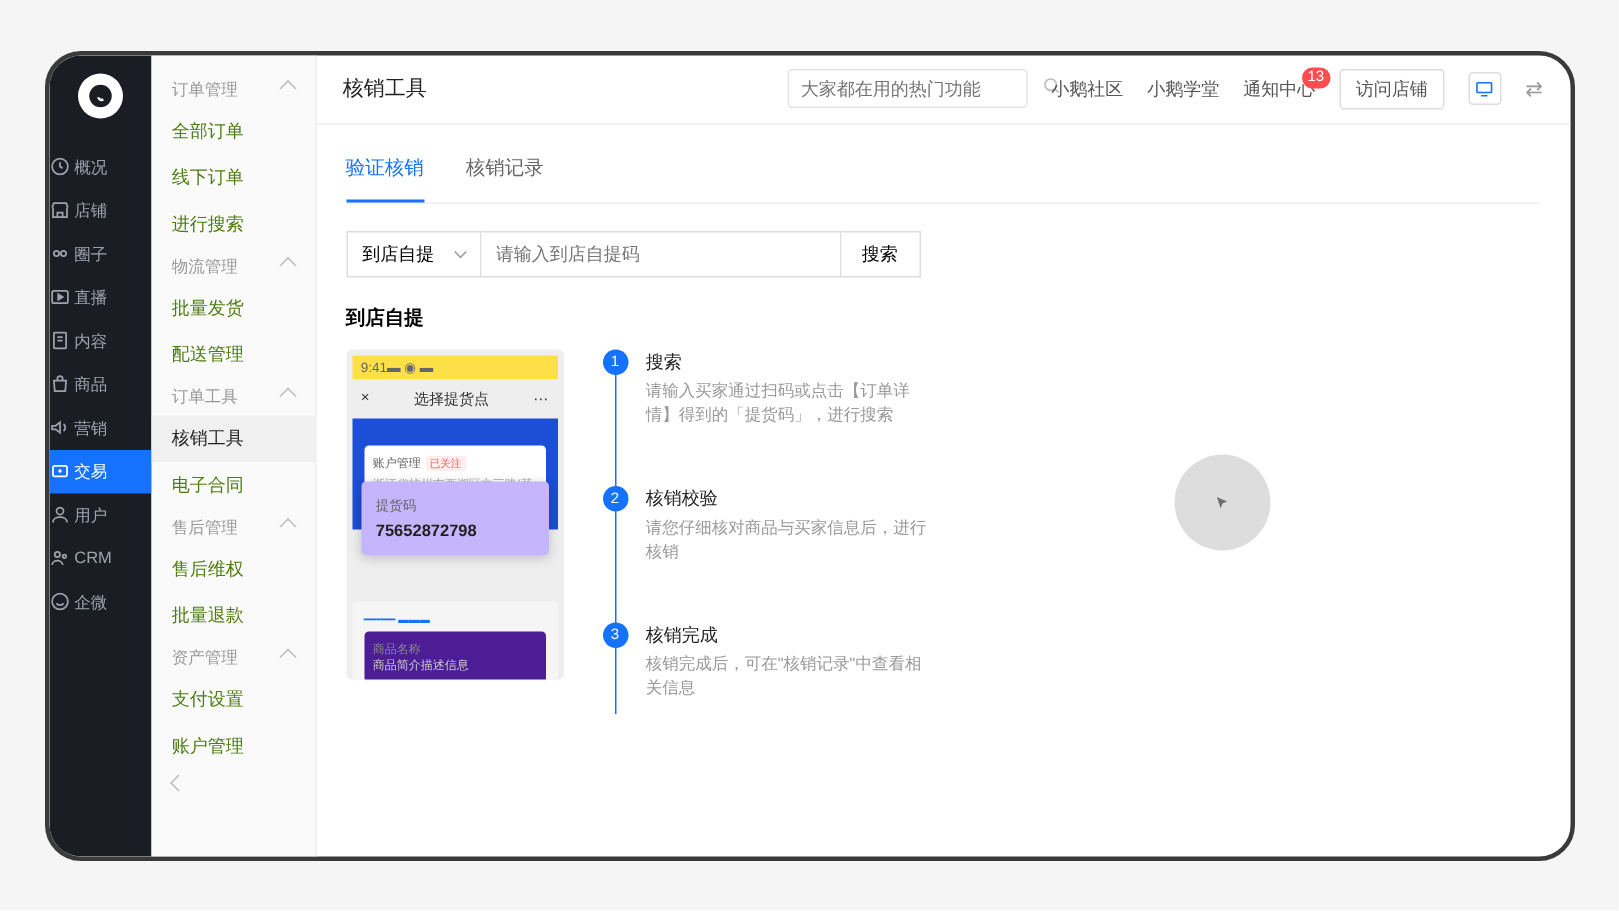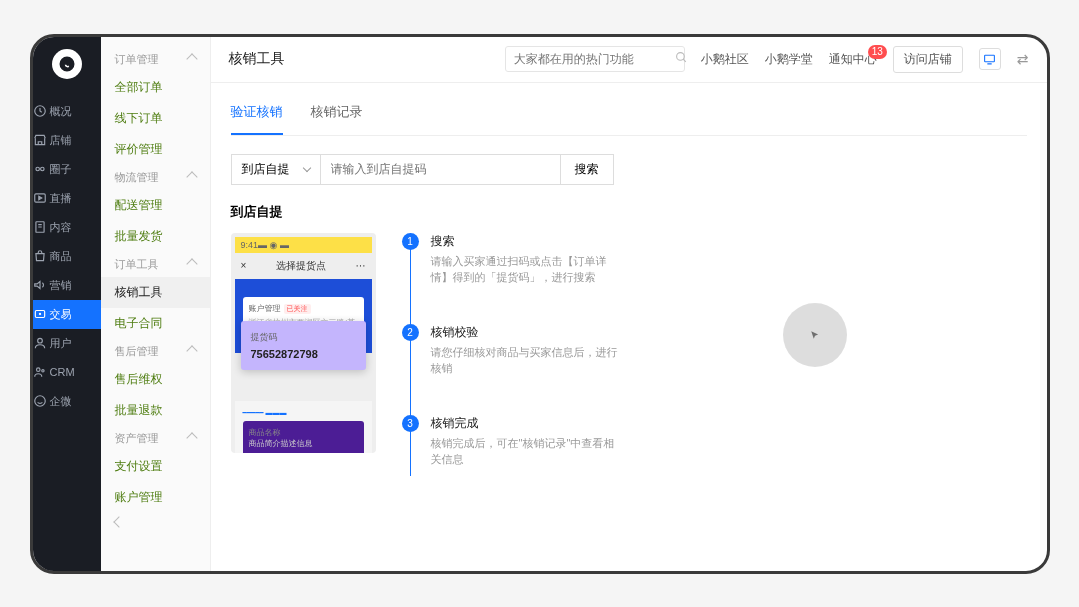--- a/index.html
+++ b/index.html
@@ -13,21 +13,21 @@
 .ds-item .icon{width:15px;height:15px;display:flex;align-items:center;justify-content:center}
 .ds-sep{height:8px}
 .light-sidebar{width:110px;background:#fafafa;border-right:1px solid #eee;padding:10px 0;font-size:12px;color:#333;overflow-y:auto}
 .ls-group{padding:5px 14px;color:#999;font-size:11px;display:flex;justify-content:space-between;align-items:center;cursor:pointer}
 .ls-item{padding:7px 14px;cursor:pointer;color:#4d7c0f}
 .ls-item.active{background:#f0f0f0;color:#222;font-weight:500}
 .chev{width:8px;height:8px;border-right:1px solid #bbb;border-bottom:1px solid #bbb;transform:rotate(-135deg)}
 .main{flex:1;display:flex;flex-direction:column;min-width:0}
 .topbar{height:46px;border-bottom:1px solid #eee;display:flex;align-items:center;padding:0 18px;gap:16px;font-size:12px;color:#555}
 .page-title{font-size:14px;color:#222;margin-right:auto}
-.search-box{display:flex;align-items:center;border:1px solid #e5e5e5;border-radius:3px;padding:4px 8px;color:#bbb;gap:6px;width:180px}
+.search-box{display:flex;align-items:center;border:1px solid #e5e5e5;border-radius:3px;padding:4px 8px;color:#bbb;gap:6px;width:160px}
 .search-box input{border:none;outline:none;font-size:12px;flex:1;color:#333;background:transparent}
 .top-link{cursor:pointer;position:relative}
 .badge{position:absolute;top:-6px;right:-10px;background:#ff4d4f;color:#fff;border-radius:8px;font-size:10px;padding:0 4px;line-height:14px}
 .visit-btn{border:1px solid #ddd;padding:4px 10px;border-radius:3px;cursor:pointer}
 .mini-icon{width:22px;height:22px;border:1px solid #ddd;border-radius:3px;display:flex;align-items:center;justify-content:center;cursor:pointer;color:#1472ff}
 .swap-icon{cursor:pointer;color:#999;font-size:14px}
 .content{flex:1;padding:0 20px;overflow:auto;position:relative}
 .tabs{display:flex;border-bottom:1px solid #eee;margin-top:8px}
 .tab{padding:12px 0;margin-right:28px;font-size:13px;color:#666;cursor:pointer;border-bottom:2px solid transparent}
 .tab.active{color:#1472ff;border-bottom-color:#1472ff}
@@ -174,27 +174,27 @@
   </div>
 
   <div class="light-sidebar">
     <div id="ls-content">
         <div class="ls-group">
           <span>订单管理</span>
           <span class="chev"></span>
         </div>
         <div class="ls-item">全部订单</div>
         <div class="ls-item">线下订单</div>
-        <div class="ls-item">评价管理</div>
+        <div class="ls-item">进行搜索</div>
         <div class="ls-group">
           <span>物流管理</span>
           <span class="chev"></span>
         </div>
+        <div class="ls-item">批量发货</div>
         <div class="ls-item">配送管理</div>
-        <div class="ls-item">批量发货</div>
         <div class="ls-group">
           <span>订单工具</span>
           <span class="chev"></span>
         </div>
         <div class="ls-item active">核销工具</div>
         <div class="ls-item">电子合同</div>
         <div class="ls-group">
           <span>售后管理</span>
           <span class="chev"></span>
         </div>

